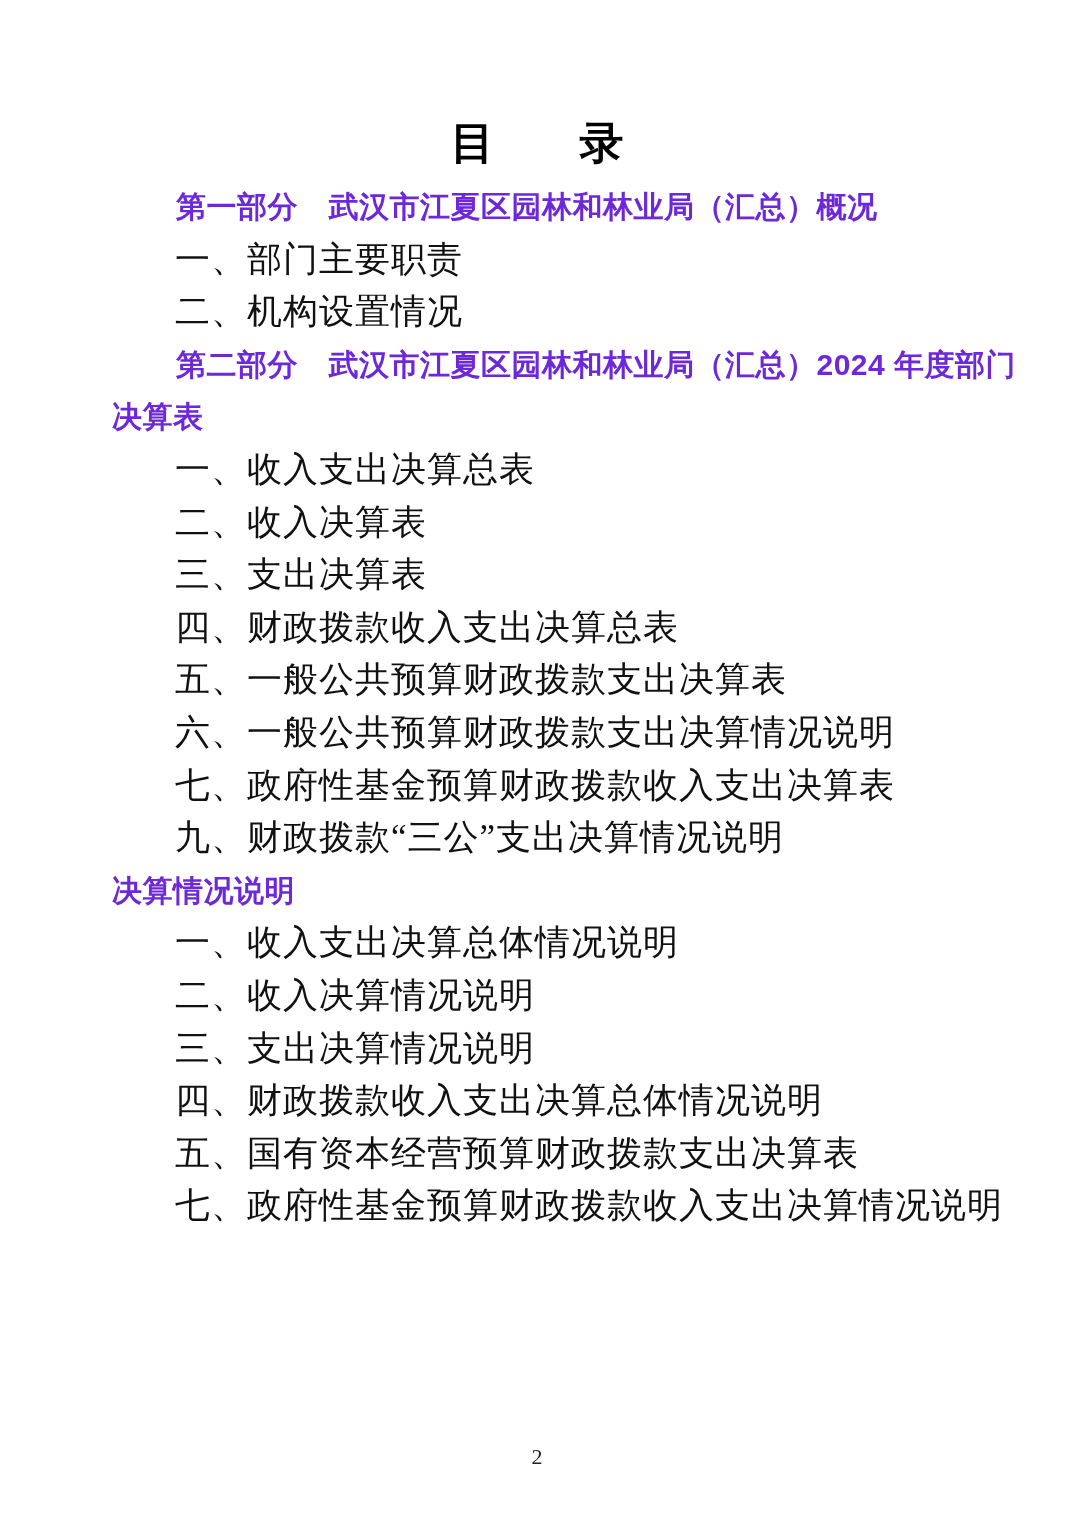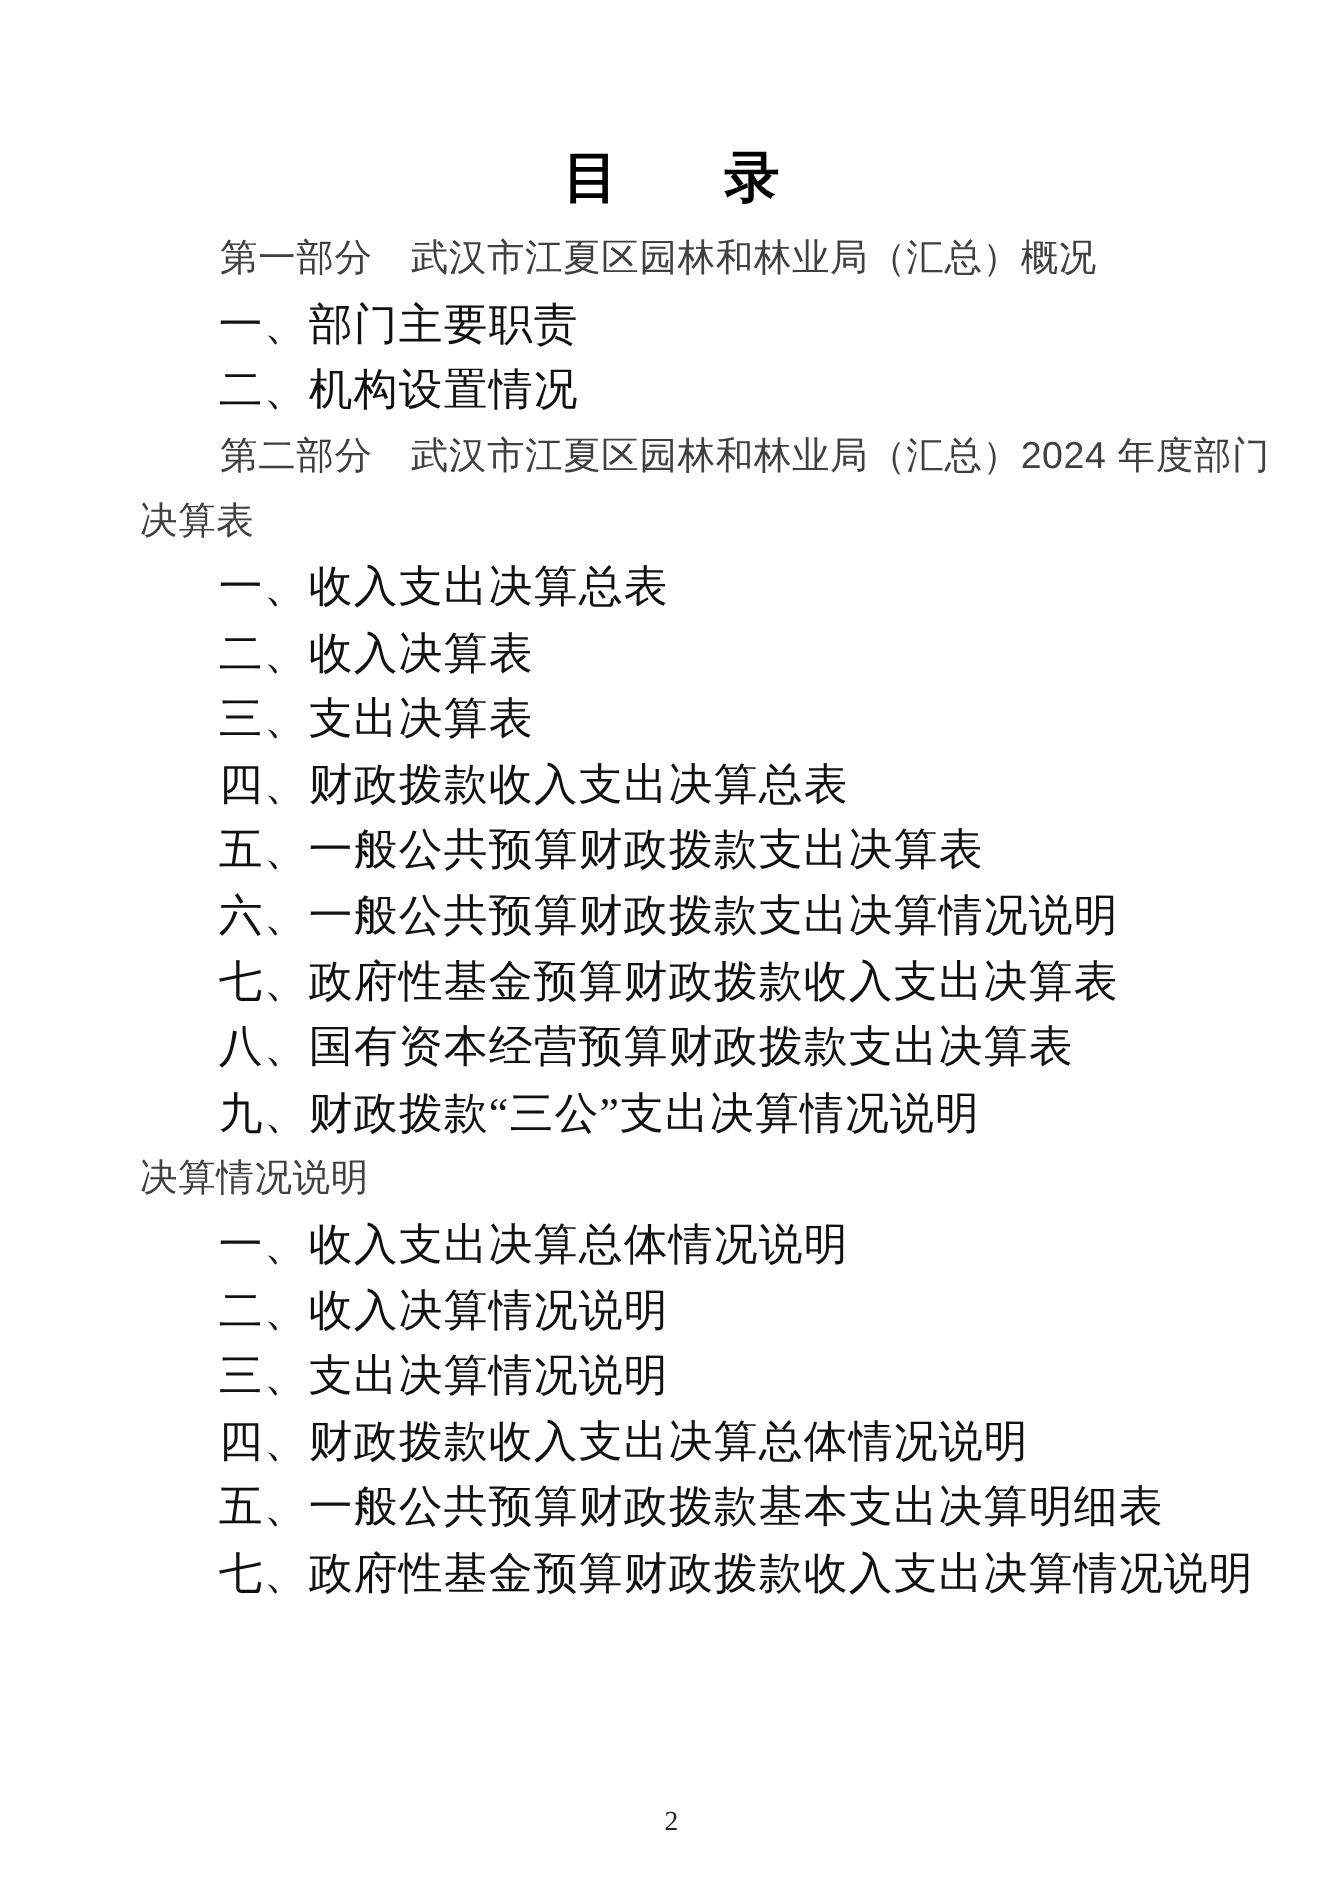--- a/index.html
+++ b/index.html
@@ -33,24 +33,24 @@
   .toc {
     margin-top: 8px;
   }
   .toc-section {
     margin: 0;
   }
   .heading-line {
     line-height: 52.6px;
     font-family: "Liberation Sans", "DejaVu Sans", sans-serif;
     font-size: 30px;
-    font-weight: 400;
+    font-weight: 700;
     letter-spacing: 0.5px;
     white-space: nowrap;
-    color: #404040;
+    color: #6d28d9;
   }
   .heading-line.first {
     text-indent: 64px;
   }
   .toc-item {
     line-height: 52.6px;
     padding-left: 63px;
     font-family: "Liberation Serif", "DejaVu Serif", serif;
     font-size: 35px;
     font-weight: 400;
@@ -87,27 +87,26 @@
       <section class="toc-section">
         <div class="heading-line first">第二部分　武汉市江夏区园林和林业局（汇总）2024 年度部门</div>
         <div class="heading-line">决算表</div>
         <div class="toc-item">一、收入支出决算总表</div>
         <div class="toc-item">二、收入决算表</div>
         <div class="toc-item">三、支出决算表</div>
         <div class="toc-item">四、财政拨款收入支出决算总表</div>
         <div class="toc-item">五、一般公共预算财政拨款支出决算表</div>
         <div class="toc-item">六、一般公共预算财政拨款支出决算情况说明</div>
         <div class="toc-item">七、政府性基金预算财政拨款收入支出决算表</div>
-        <div class="toc-item">八、国有资本经营预算财政拨款支出决算表</div>
         <div class="toc-item">九、财政拨款“三公”支出决算情况说明</div>
       </section>
       <section class="toc-section">
         <div class="heading-line">决算情况说明</div>
         <div class="toc-item">一、收入支出决算总体情况说明</div>
         <div class="toc-item">二、收入决算情况说明</div>
         <div class="toc-item">三、支出决算情况说明</div>
         <div class="toc-item">四、财政拨款收入支出决算总体情况说明</div>
-        <div class="toc-item">五、一般公共预算财政拨款基本支出决算明细表</div>
+        <div class="toc-item">五、国有资本经营预算财政拨款支出决算表</div>
         <div class="toc-item">七、政府性基金预算财政拨款收入支出决算情况说明</div>
       </section>
     </div>
   <div class="page-number">2</div>
 </div>
 
 </body></html>

